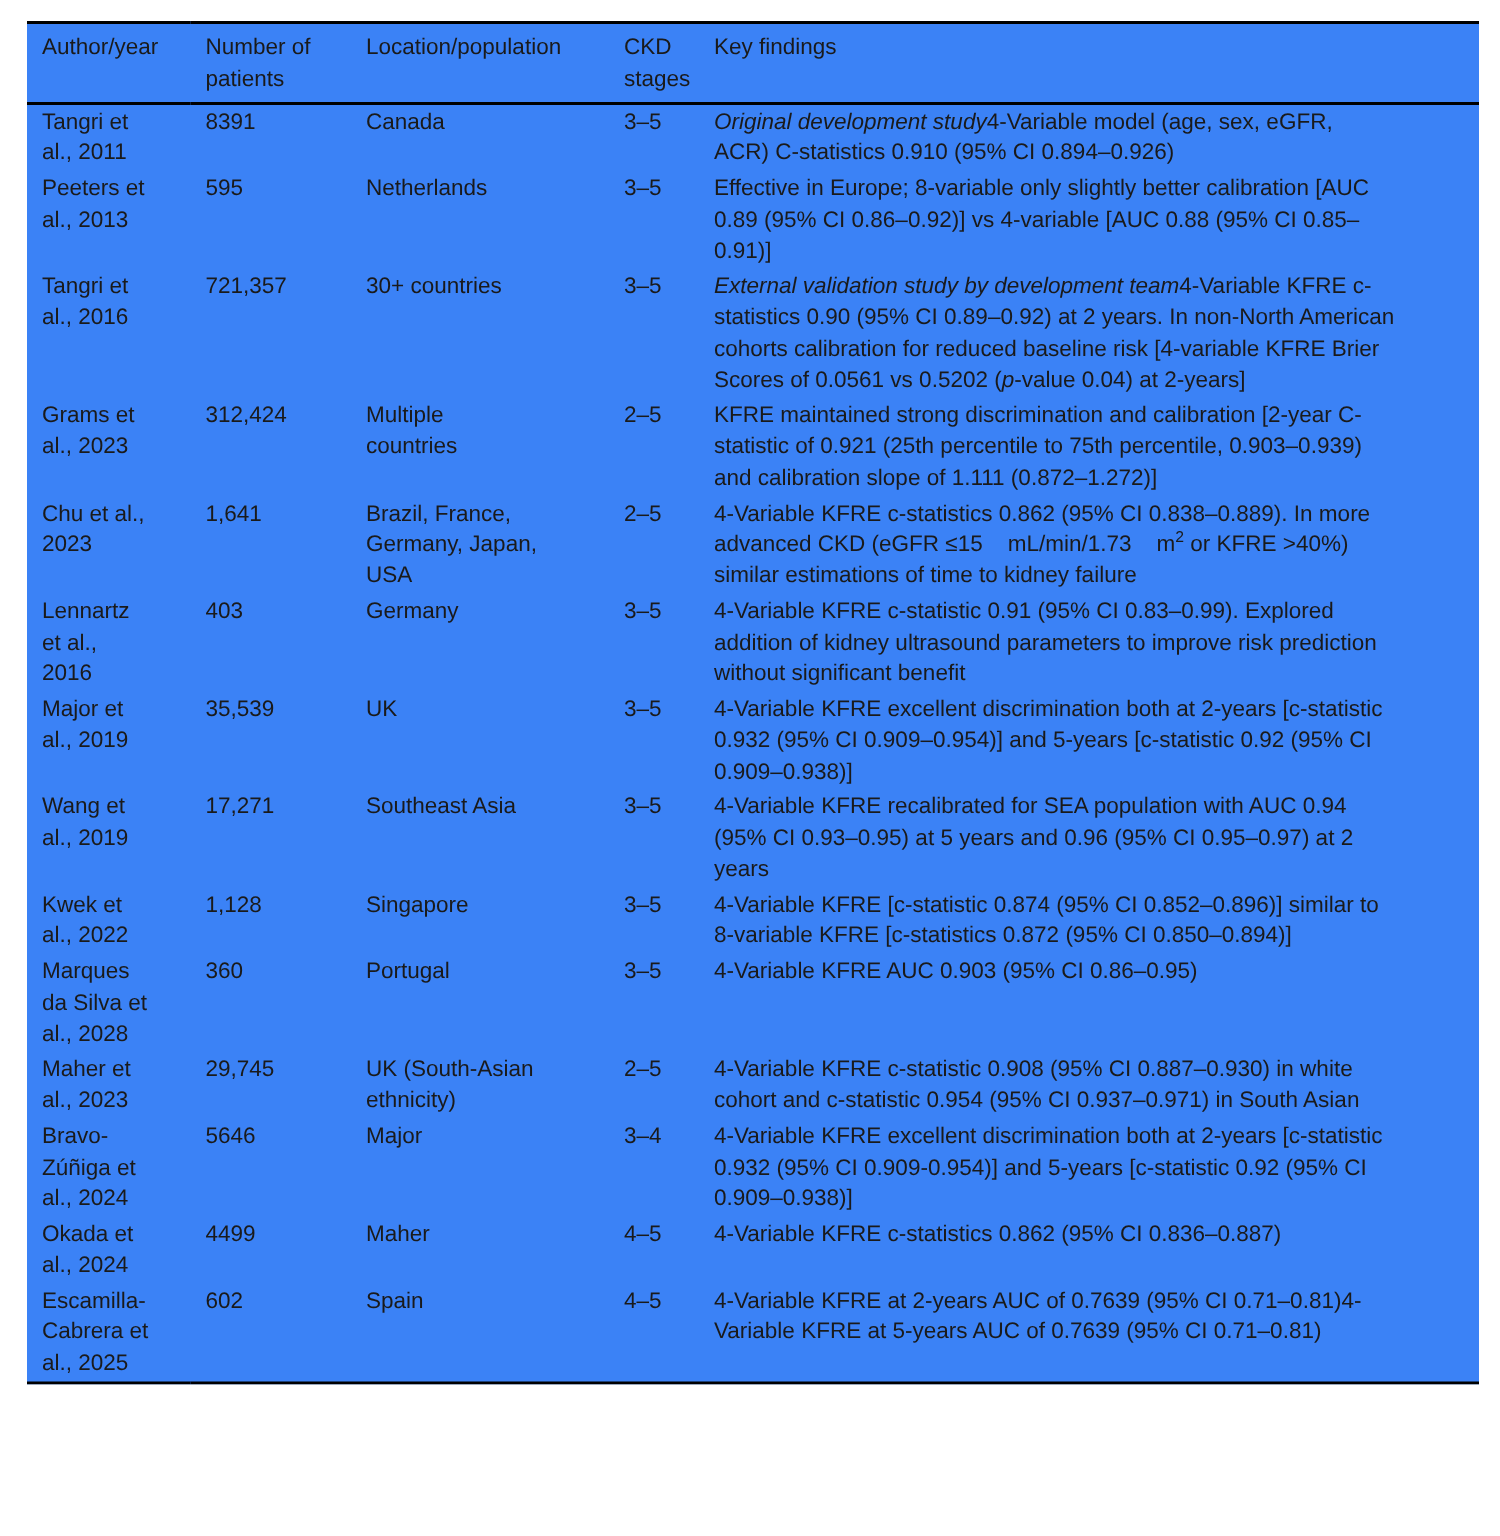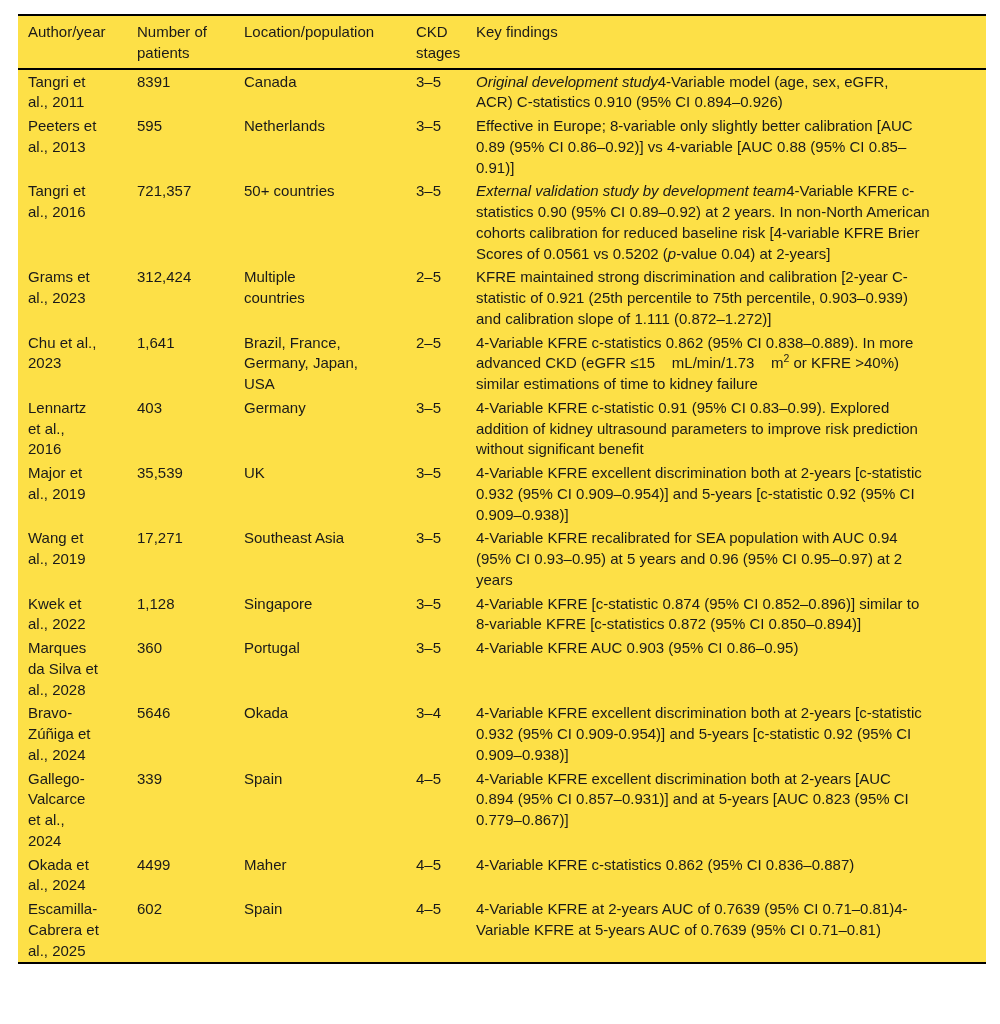--- a/index.html
+++ b/index.html
@@ -46,21 +46,21 @@
   td sup {
     font-size: 10.5px;
     line-height: 0;
     vertical-align: super;
   }
 </style>
 </head>
 <body style="background: rgb(255, 255, 255);">
 
 <div class="table-wrap">
-  <table class="studies" style="background: #fde047; color: rgb(26, 26, 26);">
+  <table class="studies" style="background: #3b82f6; color: rgb(26, 26, 26);">
     <colgroup>
       <col style="width:109px">
       <col style="width:107px">
       <col style="width:172px">
       <col style="width:60px">
       <col style="width:520px">
     </colgroup>
     <thead>
       <tr>
         <th>Author/year</th>
@@ -89,21 +89,21 @@
     <td>Netherlands</td>
     <td>3–5</td>
     <td><span>Effective in Europe; 8-variable only slightly better calibration [AUC
 0.89 (95% CI 0.86–0.92)] vs 4-variable [AUC 0.88 (95% CI 0.85–
 0.91)]</span></td>
   </tr>
         <tr>
     <td>Tangri et
 al., 2016</td>
     <td>721,357</td>
-    <td>50+ countries</td>
+    <td>30+ countries</td>
     <td>3–5</td>
     <td><em>External validation study by development team</em><span>4-Variable KFRE c-
 statistics 0.90 (95% CI 0.89–0.92) at 2 years. In non-North American
 cohorts calibration for reduced baseline risk [4-variable KFRE Brier
 Scores of 0.0561 vs 0.5202 (</span><em>p</em><span>-value 0.04) at 2-years]</span></td>
   </tr>
         <tr>
     <td>Grams et
 al., 2023</td>
     <td>312,424</td>
@@ -169,41 +169,39 @@
         <tr>
     <td>Marques
 da Silva et
 al., 2028</td>
     <td>360</td>
     <td>Portugal</td>
     <td>3–5</td>
     <td><span>4-Variable KFRE AUC 0.903 (95% CI 0.86–0.95)</span></td>
   </tr>
         <tr>
+    <td>Maher et
+al., 2023</td>
+    <td>29,745</td>
+    <td>UK (South-Asian
+ethnicity)</td>
+    <td>2–5</td>
+    <td><span>4-Variable KFRE c-statistic 0.908 (95% CI 0.887–0.930) in white
+cohort and c-statistic 0.954 (95% CI 0.937–0.971) in South Asian</span></td>
+  </tr>
+        <tr>
     <td>Bravo-
 Zúñiga et
 al., 2024</td>
     <td>5646</td>
-    <td>Okada</td>
+    <td>Major</td>
     <td>3–4</td>
     <td><span>4-Variable KFRE excellent discrimination both at 2-years [c-statistic
 0.932 (95% CI 0.909-0.954)] and 5-years [c-statistic 0.92 (95% CI
 0.909–0.938)]</span></td>
-  </tr>
-        <tr>
-    <td>Gallego-
-Valcarce
-et al.,
-2024</td>
-    <td>339</td>
-    <td>Spain</td>
-    <td>4–5</td>
-    <td><span>4-Variable KFRE excellent discrimination both at 2-years [AUC
-0.894 (95% CI 0.857–0.931)] and at 5-years [AUC 0.823 (95% CI
-0.779–0.867)]</span></td>
   </tr>
         <tr>
     <td>Okada et
 al., 2024</td>
     <td>4499</td>
     <td>Maher</td>
     <td>4–5</td>
     <td><span>4-Variable KFRE c-statistics 0.862 (95% CI 0.836–0.887)</span></td>
   </tr>
         <tr>

